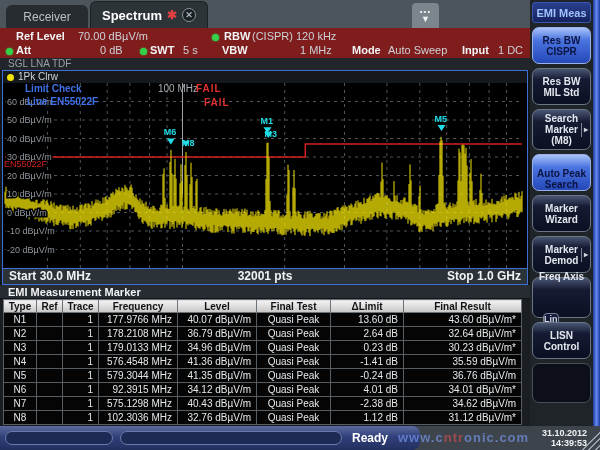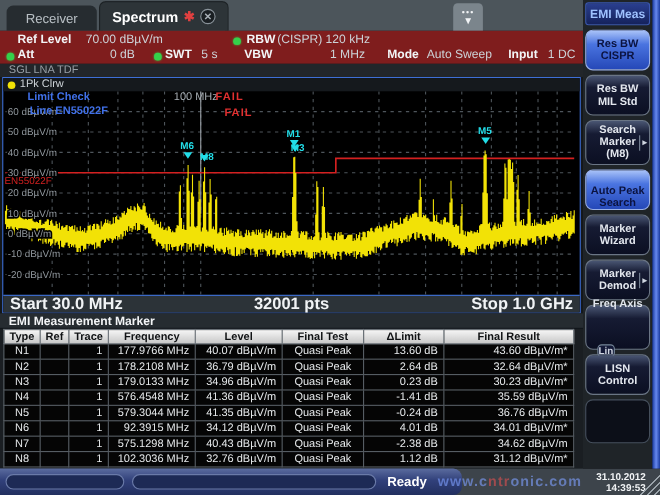--- a/index.html
+++ b/index.html
@@ -40,21 +40,21 @@
              background:var(--trace_yellow);}
   .trace-name{position:absolute;left:15px;top:0;font-size:10px;line-height:12px;color:#ced4d9;}
   .plot{position:absolute;left:0;top:12px;width:524px;height:185px;overflow:hidden;}
   .plot svg{position:absolute;left:0;top:0;}
   .ann{position:absolute;font-size:10px;white-space:nowrap;}
   .ann-blue{color:var(--annotation_blue);font-weight:bold;}
   .ann-gray{color:#a6adb3;}
   .ann-fail{color:var(--fail_red);font-weight:bold;letter-spacing:1px;}
   .ann-limitname{color:var(--limit_red);font-size:9px;}
   .chart-footer{position:absolute;left:0;top:197px;width:100%;height:16px;background:#2c3338;
-                border-top:1px solid var(--accent_blue);color:#f0f3f5;font-size:15px;
+                border-top:1px solid var(--accent_blue);color:#f0f3f5;font-size:12px;
                 font-weight:bold;line-height:15px;}
   .cf-start{position:absolute;left:6px;}
   .cf-pts{position:absolute;left:50%;transform:translateX(-50%);}
   .cf-stop{position:absolute;right:6px;}
 
   
   .emi-window{position:absolute;left:0;top:285px;width:530px;height:141px;background:#1a1e22;}
   .emi-title{height:14px;background:#262c31;color:#f2f4f6;font-size:11px;font-weight:bold;
              padding-left:8px;line-height:14px;border-bottom:1px solid #10141a;}
   table.emi{border-collapse:collapse;position:absolute;left:3px;top:14px;table-layout:fixed;}

